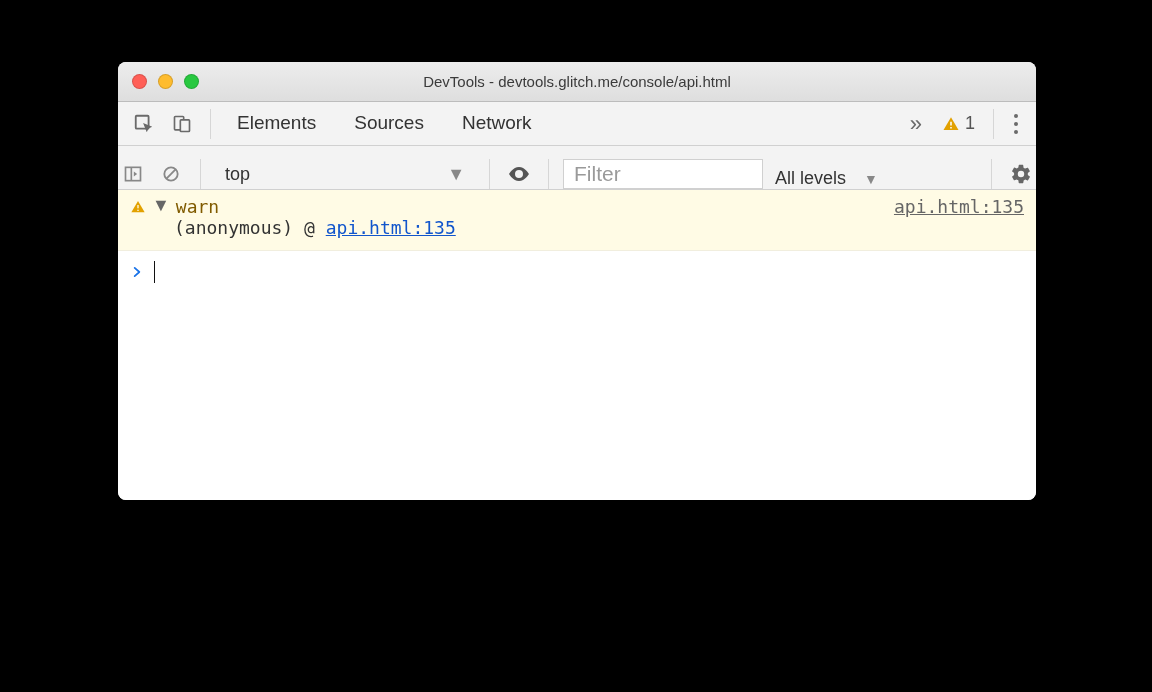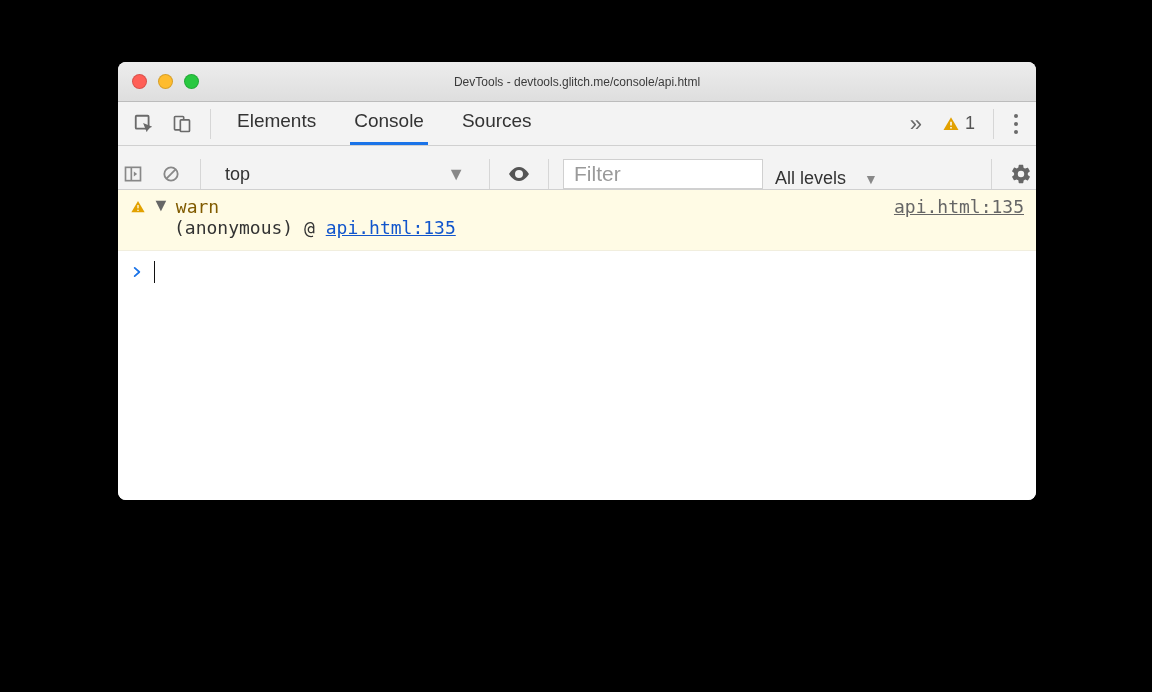--- a/index.html
+++ b/index.html
@@ -36,21 +36,21 @@
   .light {
     width: 15px; height: 15px; border-radius: 50%;
     border: 0.5px solid rgba(0,0,0,0.15);
   }
   .red { background: #ff5f57; }
   .yellow { background: #febc2e; }
   .green { background: #28c840; }
   .title {
     position: absolute; left: 0; right: 0;
     text-align: center;
-    font-size: 12px;
+    font-size: 15px;
     color: #3b3b3b;
     font-weight: 400;
     pointer-events: none;
   }
 
   
   .tabbar {
     height: 44px;
     background: #f3f3f3;
     border-bottom: 1px solid #d0d0d0;
@@ -187,22 +187,22 @@
     </div>
     <div class="iconbtn">
       <svg viewBox="0 0 24 24" width="20" height="20" fill="none" stroke="#6a6a6a" stroke-width="2">
         <rect x="3" y="3" width="11" height="16" rx="1"></rect>
         <rect x="10" y="7" width="11" height="14" rx="1" fill="#f3f3f3"></rect>
       </svg>
     </div>
     <div class="divider"></div>
     <div class="tabs">
       <div class="tab">Elements</div>
-      <div class="tab active">Console</div>
       <div class="tab">Sources</div>
+      <div class="tab">Network</div>
     </div>
     <div class="spacer"></div>
     <div class="overflow">»</div>
     <div class="warnbadge">
       <svg viewBox="0 0 24 24">
           <path d="M12 3 L22 20 H2 Z" fill="#e2a100"></path>
           <rect x="11" y="9" width="2" height="5" fill="#fff"></rect>
           <rect x="11" y="16" width="2" height="2" fill="#fff"></rect>
         </svg>
       <span>1</span>

